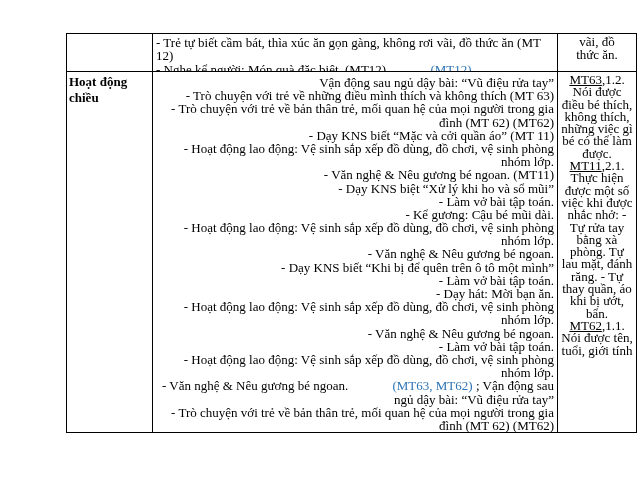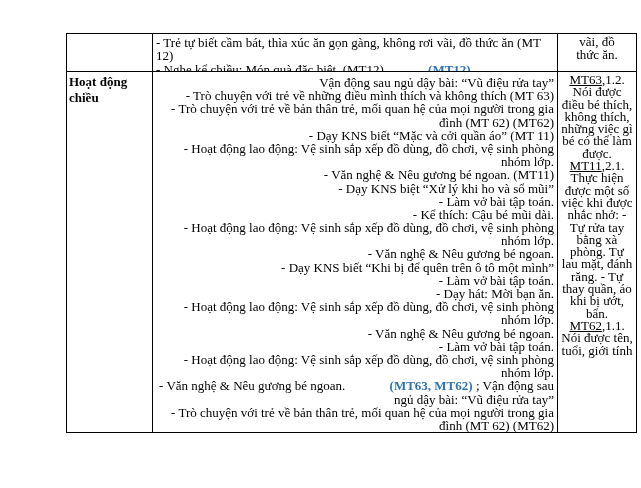--- a/index.html
+++ b/index.html
@@ -33,52 +33,52 @@
   .col-activities{width:405px;flex:0 0 405px;line-height:13.4px;}
   .col-objectives{flex:1;line-height:12.3px;}
   .row-main .col-activities{line-height:13.18px;padding-top:4px;text-align:right;}
   .row-main .col-label{
     display:flex;align-items:flex-start;
     font-weight:bold;
     padding-left:2px;
   }
   .para{min-height:1em;}
   .seg-n{}
-  .seg-b{color:var(--accent-blue,#2E74B5);font-weight:bold;padding-left:41px;}
+  .seg-b{color:var(--accent-blue,#2E74B5);font-weight:normal;padding-left:41px;}
   .seg-u{font-weight:normal;text-decoration:underline;}
 </style>
 </head>
 <body>
 
 <div class="doc-table">
   <div class="t-row row-top">
     <div class="t-cell col-label"></div>
     <div class="t-cell col-activities">
         <div class="para"><span class="seg-n">- Trẻ tự biết cầm bát, thìa xúc ăn gọn gàng, không rơi vãi, đồ thức ăn (MT 12)</span></div>
-        <div class="para"><span class="seg-n">- Nghe kể chiều: Món quà đặc biệt. (MT12) </span><span class="seg-b">(MT12)</span></div>
+        <div class="para"><span class="seg-n">- Nghe kể người: Món quà đặc biệt. (MT12) </span><span class="seg-b">(MT12)</span></div>
       </div>
     <div class="t-cell col-objectives">
         <div class="para"><span class="seg-n">vãi, đồ</span></div>
         <div class="para"><span class="seg-n">thức ăn.</span></div>
       </div>
   </div>
   <div class="t-row row-main">
     <div class="t-cell col-label">
       <span>Hoạt động chiều</span>
     </div>
     <div class="t-cell col-activities">
         <div class="para"><span class="seg-n">Vận động sau ngủ dậy bài: “Vũ điệu rửa tay”</span></div>
         <div class="para"><span class="seg-n">- Trò chuyện với trẻ về những điều mình thích và không thích (MT 63)</span></div>
         <div class="para"><span class="seg-n">- Trò chuyện với trẻ về bản thân trẻ, mối quan hệ của mọi người trong gia đình (MT 62) (MT62)</span></div>
         <div class="para"><span class="seg-n">- Dạy KNS biết “Mặc và cởi quần áo” (MT 11)</span></div>
         <div class="para"><span class="seg-n">- Hoạt động lao động: Vệ sinh sắp xếp đồ dùng, đồ chơi, vệ sinh phòng nhóm lớp.</span></div>
         <div class="para"><span class="seg-n">- Văn nghệ &amp; Nêu gương bé ngoan. (MT11)</span></div>
         <div class="para"><span class="seg-n">- Dạy KNS biệt “Xử lý khi ho và sổ mũi”</span></div>
         <div class="para"><span class="seg-n">- Làm vở bài tập toán.</span></div>
-        <div class="para"><span class="seg-n">- Kể thích: Cậu bé mũi dài.</span></div>
+        <div class="para"><span class="seg-n">- Kể gương: Cậu bé mũi dài.</span></div>
         <div class="para"><span class="seg-n">- Hoạt động lao động: Vệ sinh sắp xếp đồ dùng, đồ chơi, vệ sinh phòng nhóm lớp.</span></div>
         <div class="para"><span class="seg-n">- Văn nghệ &amp; Nêu gương bé ngoan.</span></div>
         <div class="para"><span class="seg-n">- Dạy KNS biết “Khi bị để quên trên ô tô một mình”</span></div>
         <div class="para"><span class="seg-n">- Làm vở bài tập toán.</span></div>
         <div class="para"><span class="seg-n">- Dạy hát: Mời bạn ăn.</span></div>
         <div class="para"><span class="seg-n">- Hoạt động lao động: Vệ sinh sắp xếp đồ dùng, đồ chơi, vệ sinh phòng nhóm lớp.</span></div>
         <div class="para"><span class="seg-n">- Văn nghệ &amp; Nêu gương bé ngoan.</span></div>
         <div class="para"><span class="seg-n">- Làm vở bài tập toán.</span></div>
         <div class="para"><span class="seg-n">- Hoạt động lao động: Vệ sinh sắp xếp đồ dùng, đồ chơi, vệ sinh phòng nhóm lớp.</span></div>
         <div class="para"><span class="seg-n">- Văn nghệ &amp; Nêu gương bé ngoan. </span><span class="seg-b">(MT63, MT62)</span><span class="seg-n"> ; Vận động sau ngủ dậy bài: “Vũ điệu rửa tay”</span></div>

